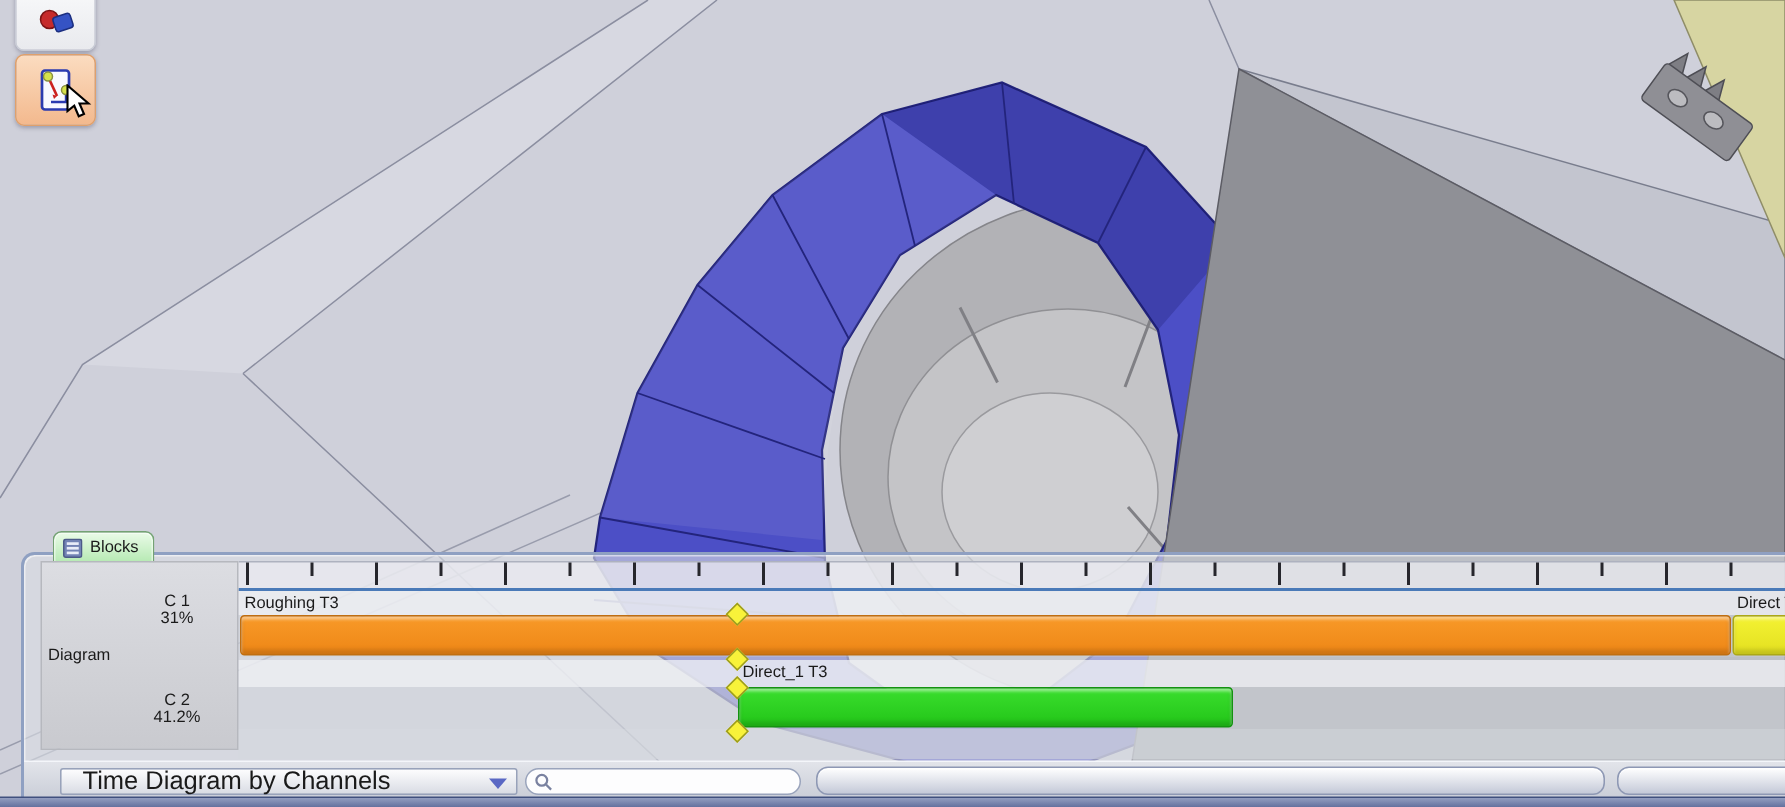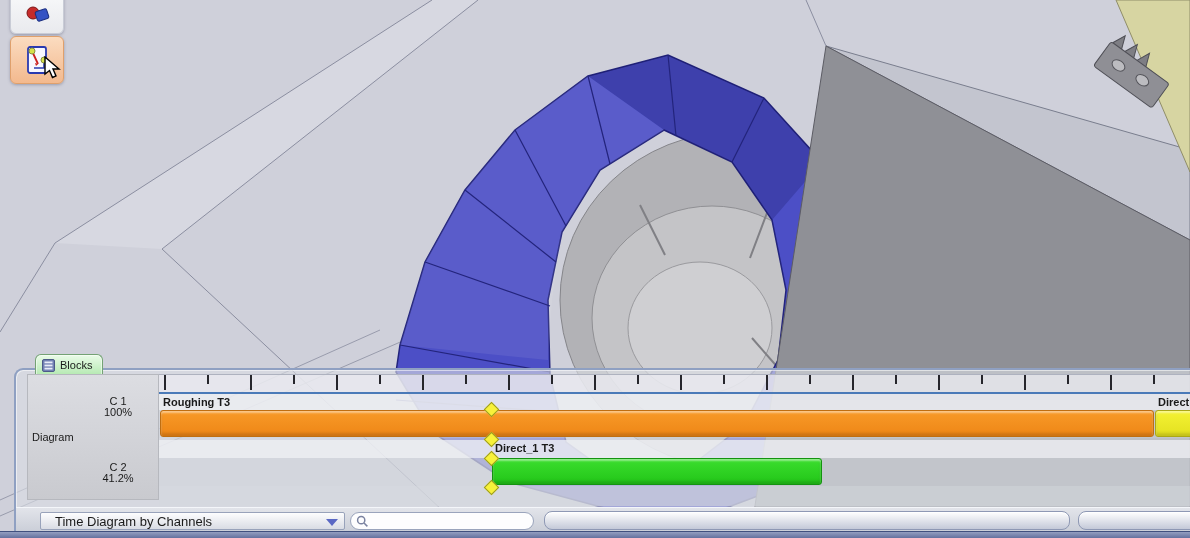--- a/index.html
+++ b/index.html
@@ -39,28 +39,28 @@
   .label-row{position:absolute;left:0;right:0;height:16px;background:rgba(238,240,244,.78);
     font-size:11px;}
   #row1-labels{top:20px;}
   #row2-labels{top:66px;height:18px;}
   .bar-row{position:absolute;left:0;right:0;height:28px;background:rgba(206,208,214,.30);}
   #row1-bars{top:36px;}
   #row2-bars{top:84px;}
   #rows-filler{position:absolute;left:0;right:0;top:112px;height:20px;background:rgba(214,216,222,.55);}
   .bar{position:absolute;top:0;height:25px;border-radius:3px;border:1px solid;
     box-shadow:inset 0 2px 2px rgba(255,255,255,.45), inset 0 -3px 3px rgba(0,0,0,.14);}
-  .bar-label{position:absolute;top:2px;white-space:nowrap;font-weight:bold;}
+  .bar-label{position:absolute;top:2px;white-space:nowrap;}
   .diamond{position:absolute;width:9px;height:9px;transform:rotate(45deg);z-index:6;}
 
   #footer{position:absolute;left:0;right:0;top:137px;height:26px;overflow:hidden;
     background:linear-gradient(#e2e4ea,#c8ccd6);border-top:1px solid #f4f6fa;}
   #view-dropdown{position:absolute;left:24px;top:4px;width:305px;height:18px;
     background:linear-gradient(#fdfdfe,#d9dce4);border:1px solid #98a2ba;border-radius:2px;
-    font-size:13px;display:flex;align-items:center;padding-left:14px;box-sizing:border-box;}
+    font-size:17px;display:flex;align-items:center;padding-left:14px;box-sizing:border-box;}
   #dropdown-arrow{position:absolute;right:6px;top:6px;width:0;height:0;
     border-left:6px solid transparent;border-right:6px solid transparent;border-top:7px solid #5a68c4;}
   #search-box{position:absolute;left:334px;top:4px;width:184px;height:18px;box-sizing:border-box;
     background:#fdfdfe;border:1px solid #9aa4bc;border-radius:9px;display:flex;align-items:center;padding-left:5px;}
   #search-input{border:none;outline:none;background:transparent;flex:1;font-size:11px;height:14px;}
   .scrollbar{position:absolute;top:3px;height:17px;border:1px solid #8e98b4;border-radius:8px;
     background:linear-gradient(#ffffff,#c4c9d8);box-shadow:inset 0 1px 0 #fff;}
   #scrollbar-main{left:528px;width:524px;}
   #scrollbar-right{left:1062px;width:140px;}
   #window-bottom{position:absolute;left:0;top:531px;width:1190px;height:7px;z-index:3;
@@ -135,21 +135,21 @@
       <rect x="2.5" y="2.5" width="8" height="1.8" fill="#e8ecf8"></rect>
       <rect x="2.5" y="5.6" width="8" height="1.8" fill="#e8ecf8"></rect>
       <rect x="2.5" y="8.7" width="8" height="1.8" fill="#e8ecf8"></rect>
     </svg>
     <span>Blocks</span>
   </div>
 
   <div id="chan-header">
     <div class="chan-load" style="top:21px;">
       <div>C 1</div>
-      <div>100%</div>
+      <div>31%</div>
     </div>
     <div id="chan-title">Diagram</div>
     <div class="chan-load" style="top:87px;">
       <div>C 2</div>
       <div>41.2%</div>
     </div>
   </div>
 
   <div id="timeline">
     <div id="ruler">

